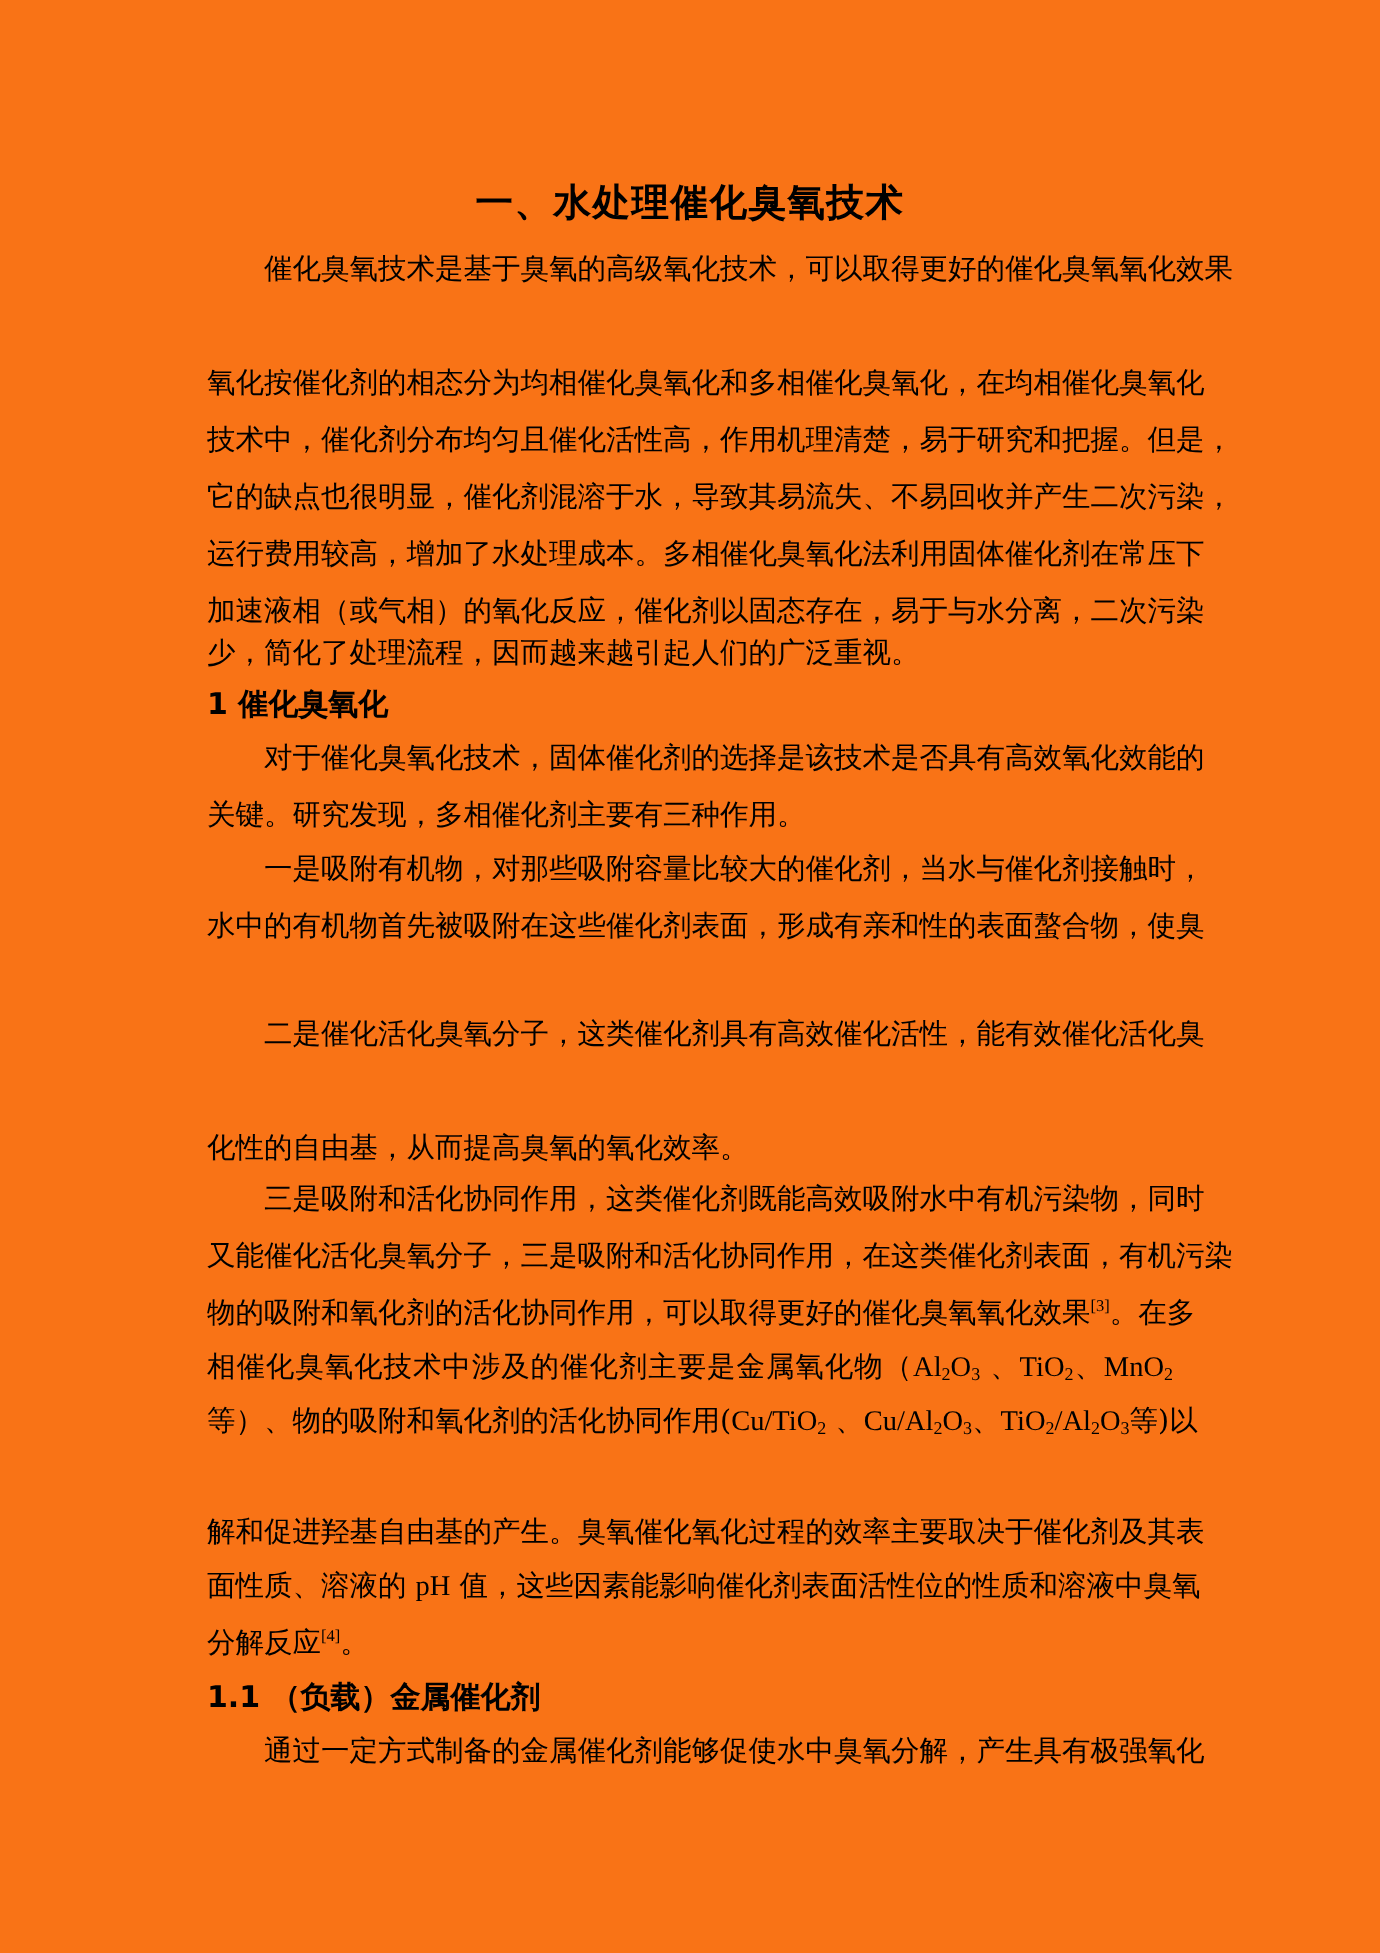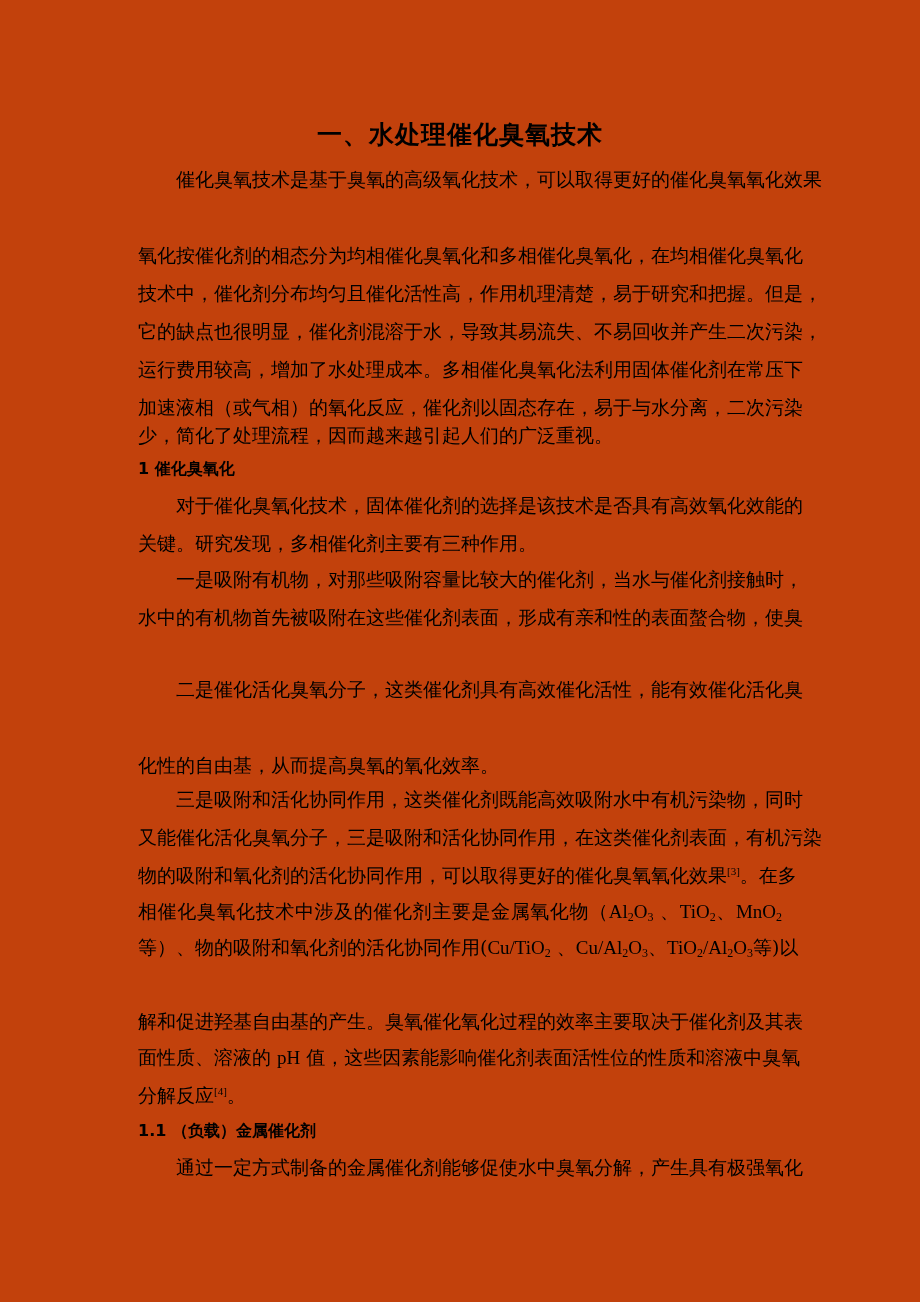--- a/index.html
+++ b/index.html
@@ -1,27 +1,27 @@
 <!DOCTYPE html>
 <html><head>
   <meta charset="utf-8">
   <style>
     html, body { margin: 0; padding: 0; background: #ffffff; }
     body { width: 920px; height: 1302px; position: relative; overflow: hidden;
            font-family: "DejaVu Serif", "Liberation Serif", serif; color: #000; }
-    .page { position: absolute; left: 0; top: 0; width: 920px; height: 1302px; background: #c2410c; }
+    .page { position: absolute; left: 0; top: 0; width: 920px; height: 1302px; background: #f97316; }
     .title { position: absolute; left: 0; width: 920px; top: 118px; text-align: center;
              font-family: "DejaVu Sans", "Liberation Sans", sans-serif; font-weight: bold;
              font-size: 25px; line-height: 34px; letter-spacing: 1px; }
     .line { position: absolute; left: 138px; width: 644px; font-size: 19px; line-height: 26px;
             white-space: nowrap; text-align: justify; text-align-last: justify; }
     .line.last { text-align-last: left; }
     .line.indent { left: 176px; width: 606px; }
     .heading { position: absolute; left: 138px; font-family: "DejaVu Sans", "Liberation Sans", sans-serif;
-               font-weight: bold; font-size: 16px; line-height: 26px; white-space: nowrap; }
+               font-weight: bold; font-size: 20px; line-height: 26px; white-space: nowrap; }
     sub { font-size: 12px; vertical-align: -3px; line-height: 0; }
     sup { font-size: 11px; vertical-align: 7px; line-height: 0; }
     .lat { font-family: "Liberation Serif", "DejaVu Serif", serif; }
   </style>
 </head>
 <body>
 
 <div class="page">
 
   <div class="title">一、水处理催化臭氧技术</div>

